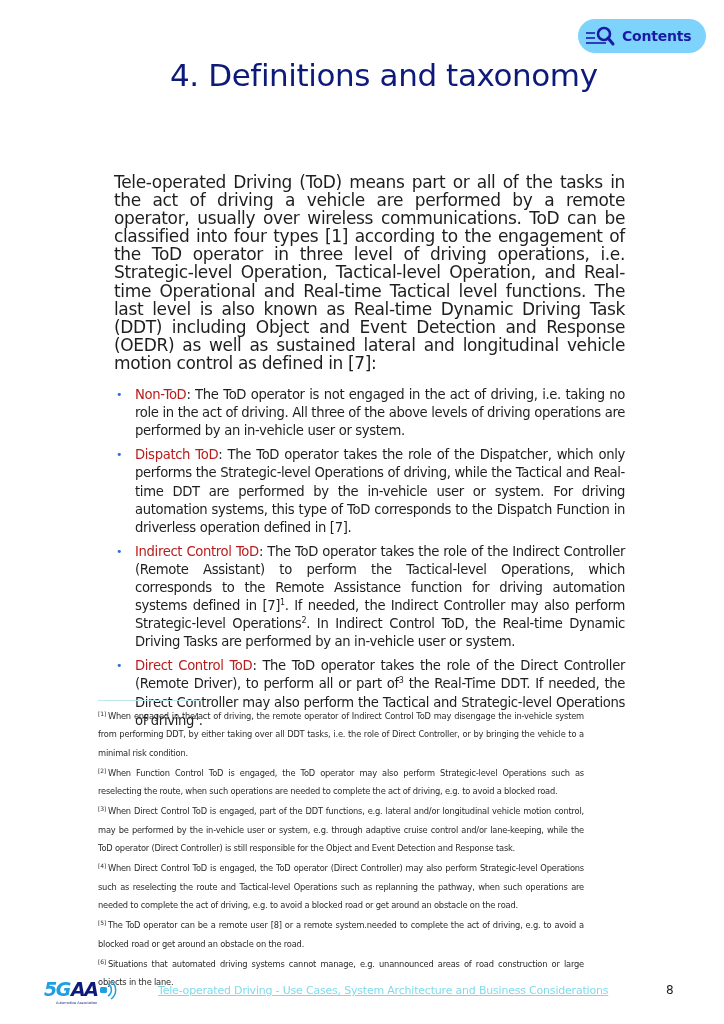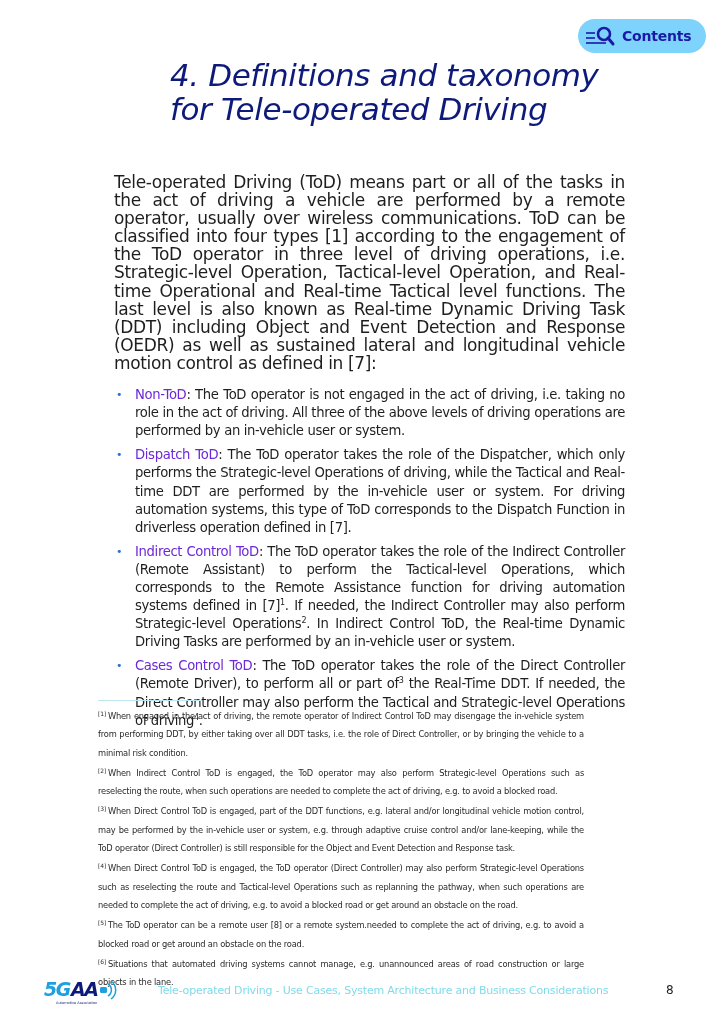--- a/index.html
+++ b/index.html
@@ -9,100 +9,99 @@
     position: absolute; left: 578px; top: 19px; width: 128px; height: 34px;
     background: #7dd3fc; border-radius: 17px; display: flex; align-items: center;
     padding-left: 6px; box-sizing: border-box; cursor: pointer;
   }
   .contents-btn svg { width: 36px; height: 22px; }
   .contents-label { color: #1a1aa6; font-family: "DejaVu Sans", sans-serif; font-weight: bold; font-size: 14px; margin-left: 2px; letter-spacing: -0.2px; }
 
   .page-title {
     position: absolute; left: 170px; top: 58px; margin: 0; width: 520px;
     font-family: "DejaVu Sans", sans-serif; font-weight: normal; color: #0e1a7a;
-    font-size: 31px; line-height: 34px; letter-spacing: -0.4px; font-style: italic;
+    font-size: 31px; line-height: 34px; letter-spacing: -0.4px;
   }
 
   .body-wrap { position: absolute; left: 114px; top: 173px; width: 511px; }
   .intro {
     margin: 0; font-family: "DejaVu Sans", sans-serif; font-size: 17px; line-height: 18.1px;
     text-align: justify; color: #1e1e1e; letter-spacing: -0.35px;
   }
 
   .bullets { list-style: none; margin: 14px 0 0 0; padding: 0; }
   .bullet {
     position: relative; padding-left: 21px; margin-bottom: 6px;
     font-size: 13.2px; line-height: 18.1px; text-align: justify; color: #1e1e1e; letter-spacing: -0.35px;
   }
   .bullet-dot { position: absolute; left: 2px; top: 0; color: #2b6fd6; font-size: 11px; }
-  .term { color: #6d28d9; }
+  .term { color: #b91c1c; }
   .em { }
   sup { font-size: 8px; line-height: 0; }
 
   .fn-sep { position: absolute; left: 98px; top: 700px; width: 104px; height: 1px; background: #bfe7f1; }
   .footnotes { position: absolute; left: 98px; top: 705px; width: 486px; }
   .fn {
     margin: 0; font-size: 8.3px; line-height: 18.3px; color: #2a2a2a; text-align: justify; letter-spacing: -0.2px;
   }
   .fn-mark { font-size: 6px; vertical-align: 3px; margin-right: 2px; }
 
   .footer-logo { position: absolute; left: 44px; top: 976px; width: 80px; height: 30px; }
   .footer-title {
     position: absolute; left: 158px; top: 984px; font-size: 11px; color: #7fdbea;
-    font-family: "DejaVu Sans", sans-serif; letter-spacing: -0.2px;
+    font-family: "DejaVu Sans", sans-serif; letter-spacing: -0.2px; text-decoration: underline;
   }
   .page-number { position: absolute; left: 666px; top: 983px; font-size: 12px; color: #222; }
 </style>
 </head>
 <body>
 
 <div class="contents-btn">
   <svg viewBox="0 0 36 22">
     <line x1="2" y1="8" x2="11" y2="8" stroke="#1a1aa6" stroke-width="1.6"></line>
     <line x1="2" y1="13" x2="11" y2="13" stroke="#1a1aa6" stroke-width="1.6"></line>
     <line x1="2" y1="18" x2="22" y2="18" stroke="#1a1aa6" stroke-width="1.6"></line>
     <circle cx="20" cy="9" r="6" fill="none" stroke="#1a1aa6" stroke-width="2.6"></circle>
     <line x1="24" y1="13" x2="29" y2="19" stroke="#1a1aa6" stroke-width="3" stroke-linecap="round"></line>
   </svg>
   <span class="contents-label">Contents</span>
 </div>
 
 <h1 class="page-title">
   <span>4. Definitions and taxonomy</span><br>
-  <span>for Tele-operated Driving</span>
 </h1>
 
 <div class="body-wrap">
   <p class="intro">Tele-operated Driving (ToD) means part or all of the tasks in the act of driving a vehicle are performed by a remote operator, usually over wireless communications. ToD can be classified into four types [1] according to the engagement of the ToD operator in three level of driving operations, i.e. Strategic-level Operation, Tactical-level Operation, and Real-time Operational and Real-time Tactical level functions. The last level is also known as Real-time Dynamic Driving Task (DDT) including Object and Event Detection and Response (OEDR) as well as sustained lateral and longitudinal vehicle motion control as defined in [7]:</p>
 
   <ul class="bullets">
     <li class="bullet">
       <span class="bullet-dot">•</span>
       <span class="term">Non-ToD</span><span>: The ToD operator is not engaged in the act of driving, i.e. taking no role in the act of driving. All three of the above levels of driving operations are performed by an in-vehicle user or system.</span>
     </li>
     <li class="bullet">
       <span class="bullet-dot">•</span>
       <span class="term">Dispatch ToD</span><span>: The ToD operator takes the role of the </span><span class="em">Dispatcher</span><span>, which only performs the Strategic-level Operations of driving, while the Tactical and Real-time DDT are performed by the in-vehicle user or system. For driving automation systems, this type of ToD corresponds to the Dispatch Function in driverless operation defined in [7].</span>
     </li>
     <li class="bullet">
       <span class="bullet-dot">•</span>
       <span class="term">Indirect Control ToD</span><span>: The ToD operator takes the role of the Indirect Controller (Remote Assistant) to perform the Tactical-level Operations, which corresponds to the Remote Assistance function for driving automation systems defined in [7]</span><sup>1</sup><span>. If needed, the Indirect Controller may also perform Strategic-level Operations</span><sup>2</sup><span>.  In Indirect Control ToD, the Real-time Dynamic Driving Tasks are performed by an in-vehicle user or system.</span>
     </li>
     <li class="bullet">
       <span class="bullet-dot">•</span>
-      <span class="term">Cases Control ToD</span><span>: The ToD operator takes the role of the Direct Controller (Remote Driver), to perform all or part of</span><sup>3</sup><span>  the Real-Time DDT. If needed, the Direct Controller may also perform the Tactical and Strategic-level Operations of driving</span><sup>4</sup><span>.</span>
+      <span class="term">Direct Control ToD</span><span>: The ToD operator takes the role of the Direct Controller (Remote Driver), to perform all or part of</span><sup>3</sup><span>  the Real-Time DDT. If needed, the Direct Controller may also perform the Tactical and Strategic-level Operations of driving</span><sup>4</sup><span>.</span>
     </li>
   </ul>
 </div>
 
 <div class="fn-sep"></div>
 
 <div class="footnotes">
   <p class="fn"><span class="fn-mark">[1]</span><span>When engaged in the act of driving, the remote operator of Indirect Control ToD may disengage the in-vehicle system from performing DDT, by either taking over all DDT tasks, i.e. the role of Direct Controller, or by bringing the vehicle to a minimal risk condition.</span></p>
-  <p class="fn"><span class="fn-mark">[2]</span><span>When Indirect Control ToD is engaged, the ToD operator may also perform Strategic-level Operations such as reselecting the route, when such operations are needed to complete the act of driving, e.g. to avoid a blocked road.</span></p>
+  <p class="fn"><span class="fn-mark">[2]</span><span>When Function Control ToD is engaged, the ToD operator may also perform Strategic-level Operations such as reselecting the route, when such operations are needed to complete the act of driving, e.g. to avoid a blocked road.</span></p>
   <p class="fn"><span class="fn-mark">[3]</span><span>When Direct Control ToD is engaged, part of the DDT functions, e.g. lateral and/or longitudinal vehicle motion control, may be performed by the in-vehicle user or system, e.g. through adaptive cruise control and/or lane-keeping, while the ToD operator (Direct Controller) is still responsible for the Object and Event Detection and Response task.</span></p>
   <p class="fn"><span class="fn-mark">[4]</span><span>When Direct Control ToD is engaged, the ToD operator (Direct Controller) may also perform Strategic-level Operations such as reselecting the route and Tactical-level Operations such as replanning the pathway, when such operations are needed to complete the act of driving, e.g. to avoid a blocked road or get around an obstacle on the road.</span></p>
   <p class="fn"><span class="fn-mark">[5]</span><span>The ToD operator can be a remote user [8] or a remote system.needed to complete the act of driving, e.g. to avoid a blocked road or get around an obstacle on the road.</span></p>
   <p class="fn"><span class="fn-mark">[6]</span><span>Situations that automated driving systems cannot manage, e.g. unannounced areas of road construction or large objects in the lane.</span></p>
 </div>
 
 <svg class="footer-logo" viewBox="0 0 80 30">
   <text x="0" y="20" font-family="DejaVu Sans, sans-serif" font-weight="bold" font-style="italic" font-size="19" fill="#1f9fe0" letter-spacing="-1.5">5G</text>
   <text x="27" y="20" font-family="DejaVu Sans, sans-serif" font-weight="bold" font-style="italic" font-size="19" fill="#0e1a7a" letter-spacing="-1.5">AA</text>
   <path d="M64 8 a7 7 0 0 1 0 12" fill="none" stroke="#1f9fe0" stroke-width="1.5"></path>

